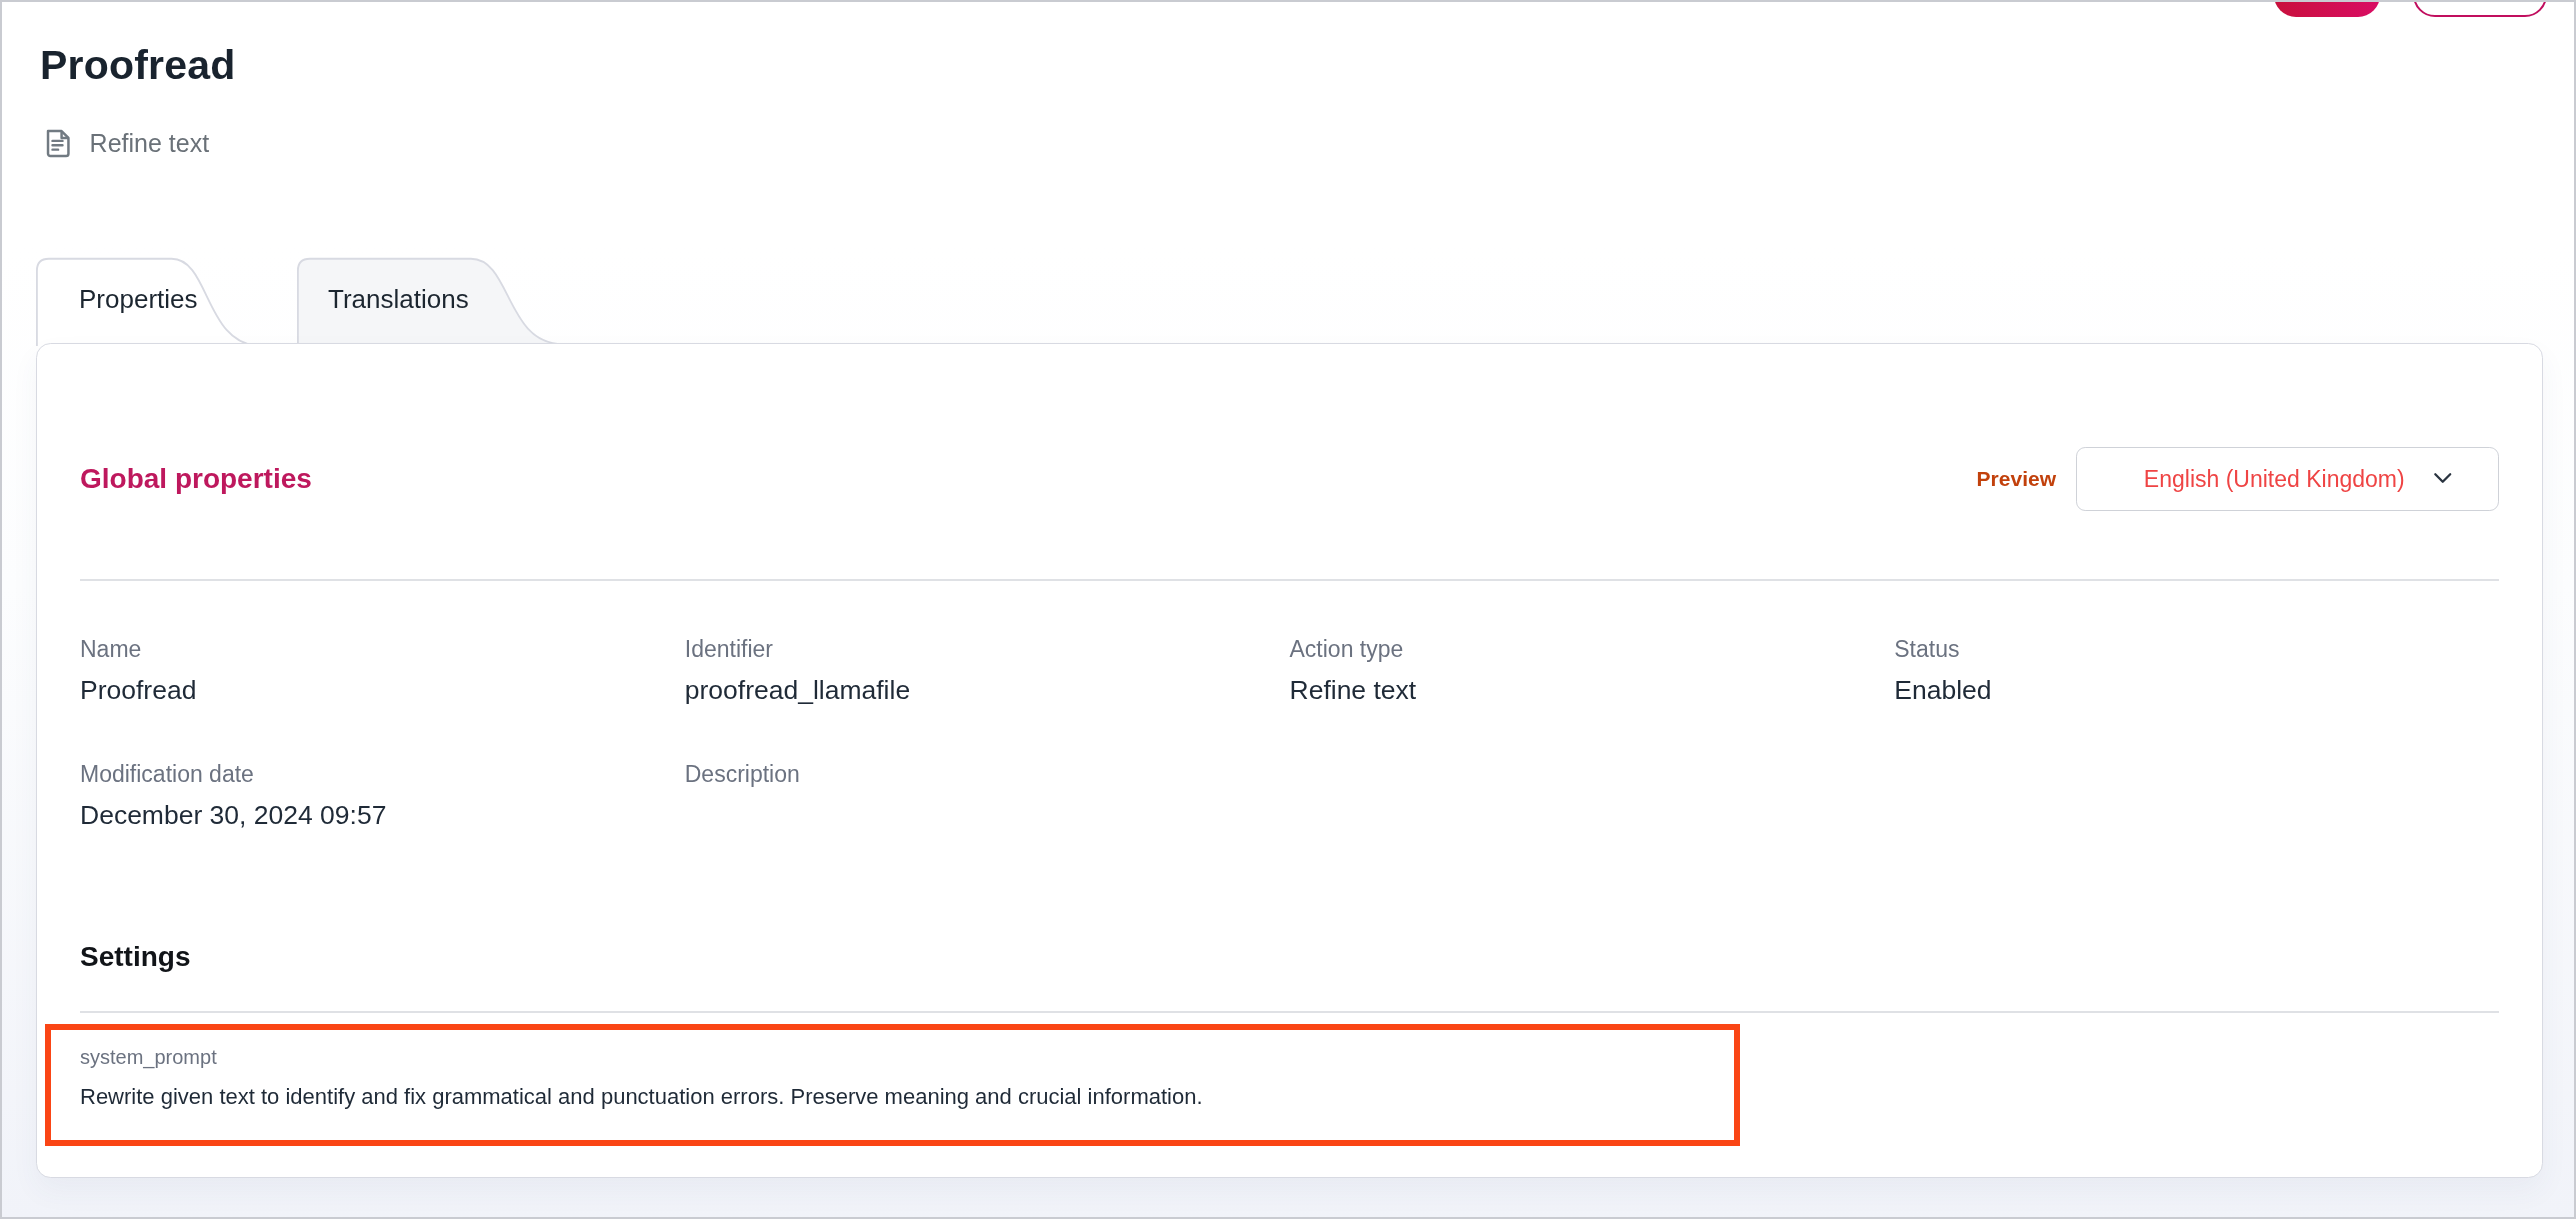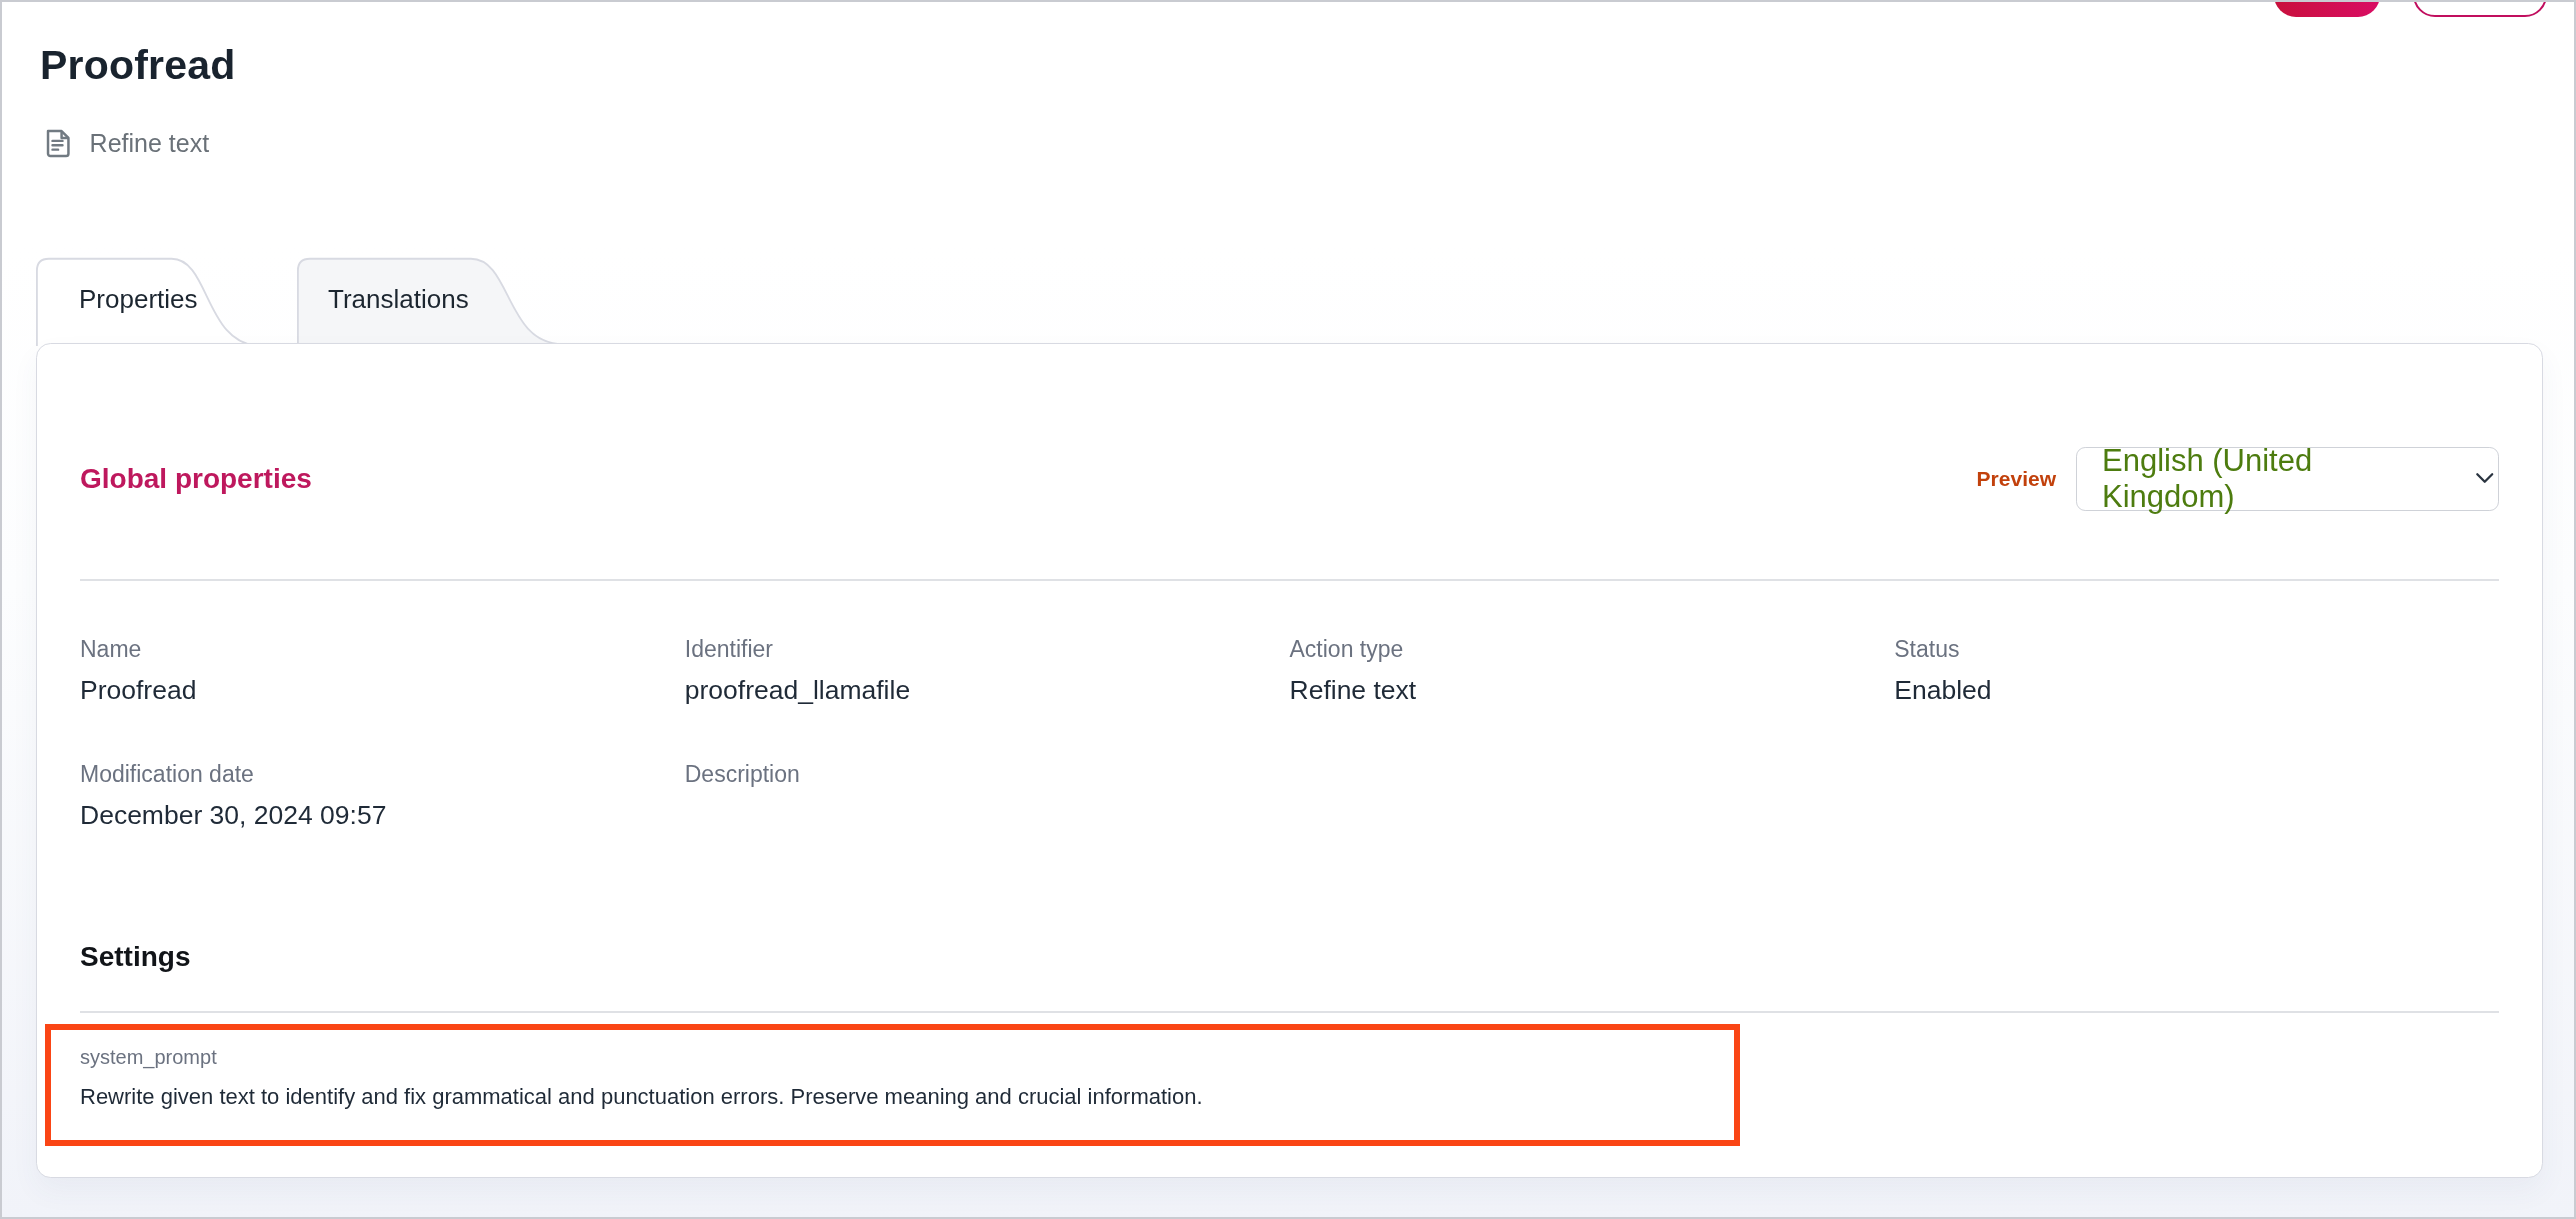--- a/index.html
+++ b/index.html
@@ -30,21 +30,21 @@
   .tab-inactive{left:249px;z-index:1;padding-left:12px;}
 
   
   .card{position:absolute;left:34px;top:341px;width:2507px;height:835px;background:#ffffff;border:1.8px solid #d8dae2;border-radius:14.6px;box-sizing:border-box;z-index:2;box-shadow:0 13px 27.5px rgba(50,70,120,0.05);padding:0 43px;overflow:hidden;}
 
   .heading-row{margin-top:103px;display:flex;align-items:center;justify-content:space-between;}
   .section-heading{font-size:28px;font-weight:700;color:#be185d;}
   .preview-group{display:flex;align-items:center;gap:20px;}
   .preview-label{font-size:21px;color:#c2410c;font-weight:bold;}
   .lang-select{display:flex;align-items:center;justify-content:center;gap:24px;width:423px;height:64px;box-sizing:border-box;border:1.8px solid #cfd2d8;border-radius:9.2px;background:#ffffff;cursor:pointer;}
-  .lang-value{font-size:31px;color:#4d7c0f;margin-left:25px;}
+  .lang-value{font-size:23px;color:#ef4444;margin-left:25px;}
 
   .divider{height:1.8px;background:#dfe1e5;margin-top:68px;}
   .divider-2{height:1.8px;background:#dfe1e5;margin-top:38px;}
 
   .fields-grid{margin-top:55px;display:grid;grid-template-columns:repeat(4,1fr);row-gap:53px;}
   .field-label{font-size:23px;color:#6b7280;line-height:26px;}
   .field-value{margin-top:11px;font-size:26.5px;color:#1f2a37;line-height:35px;min-height:35px;}
 
   .settings-heading{margin-top:108px;font-size:28px;font-weight:700;color:#111418;}
 

